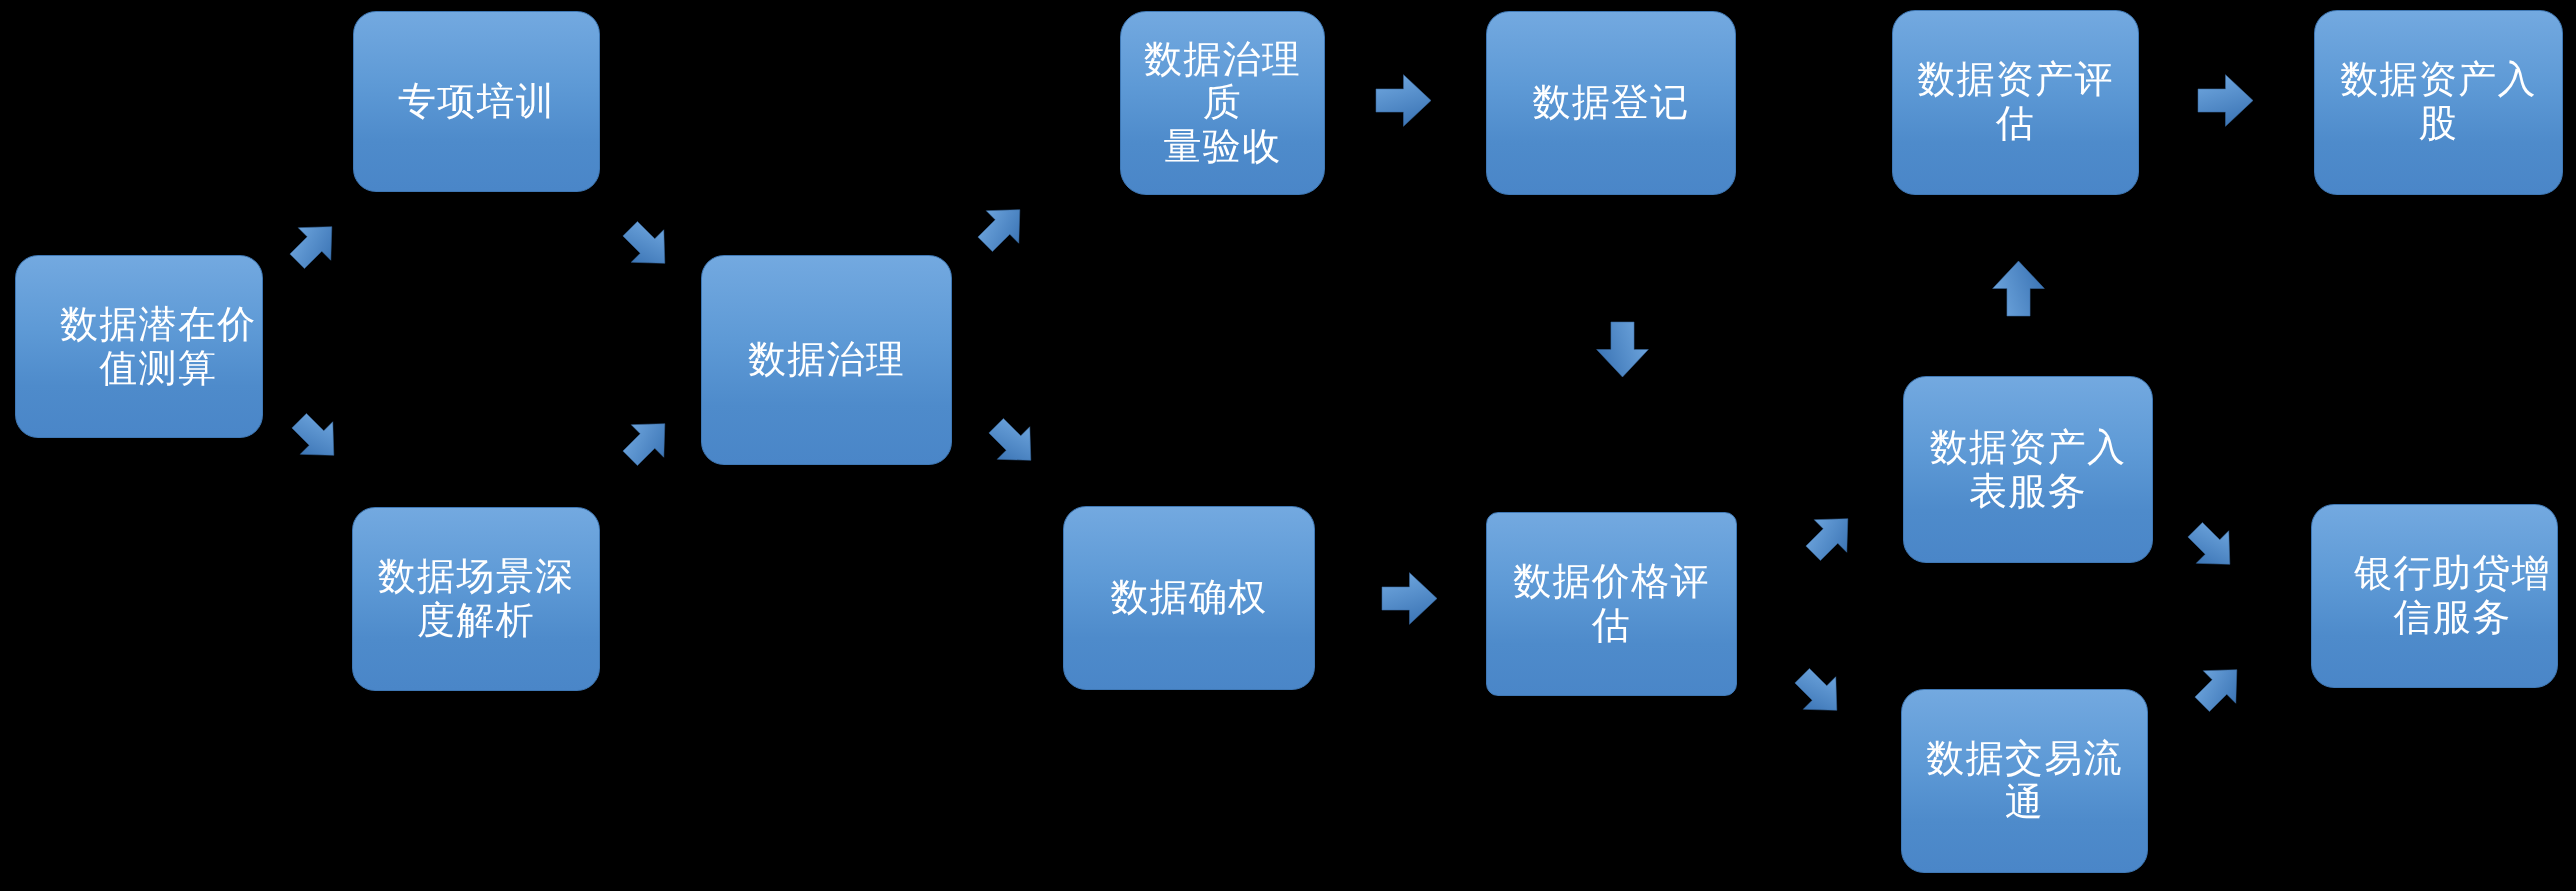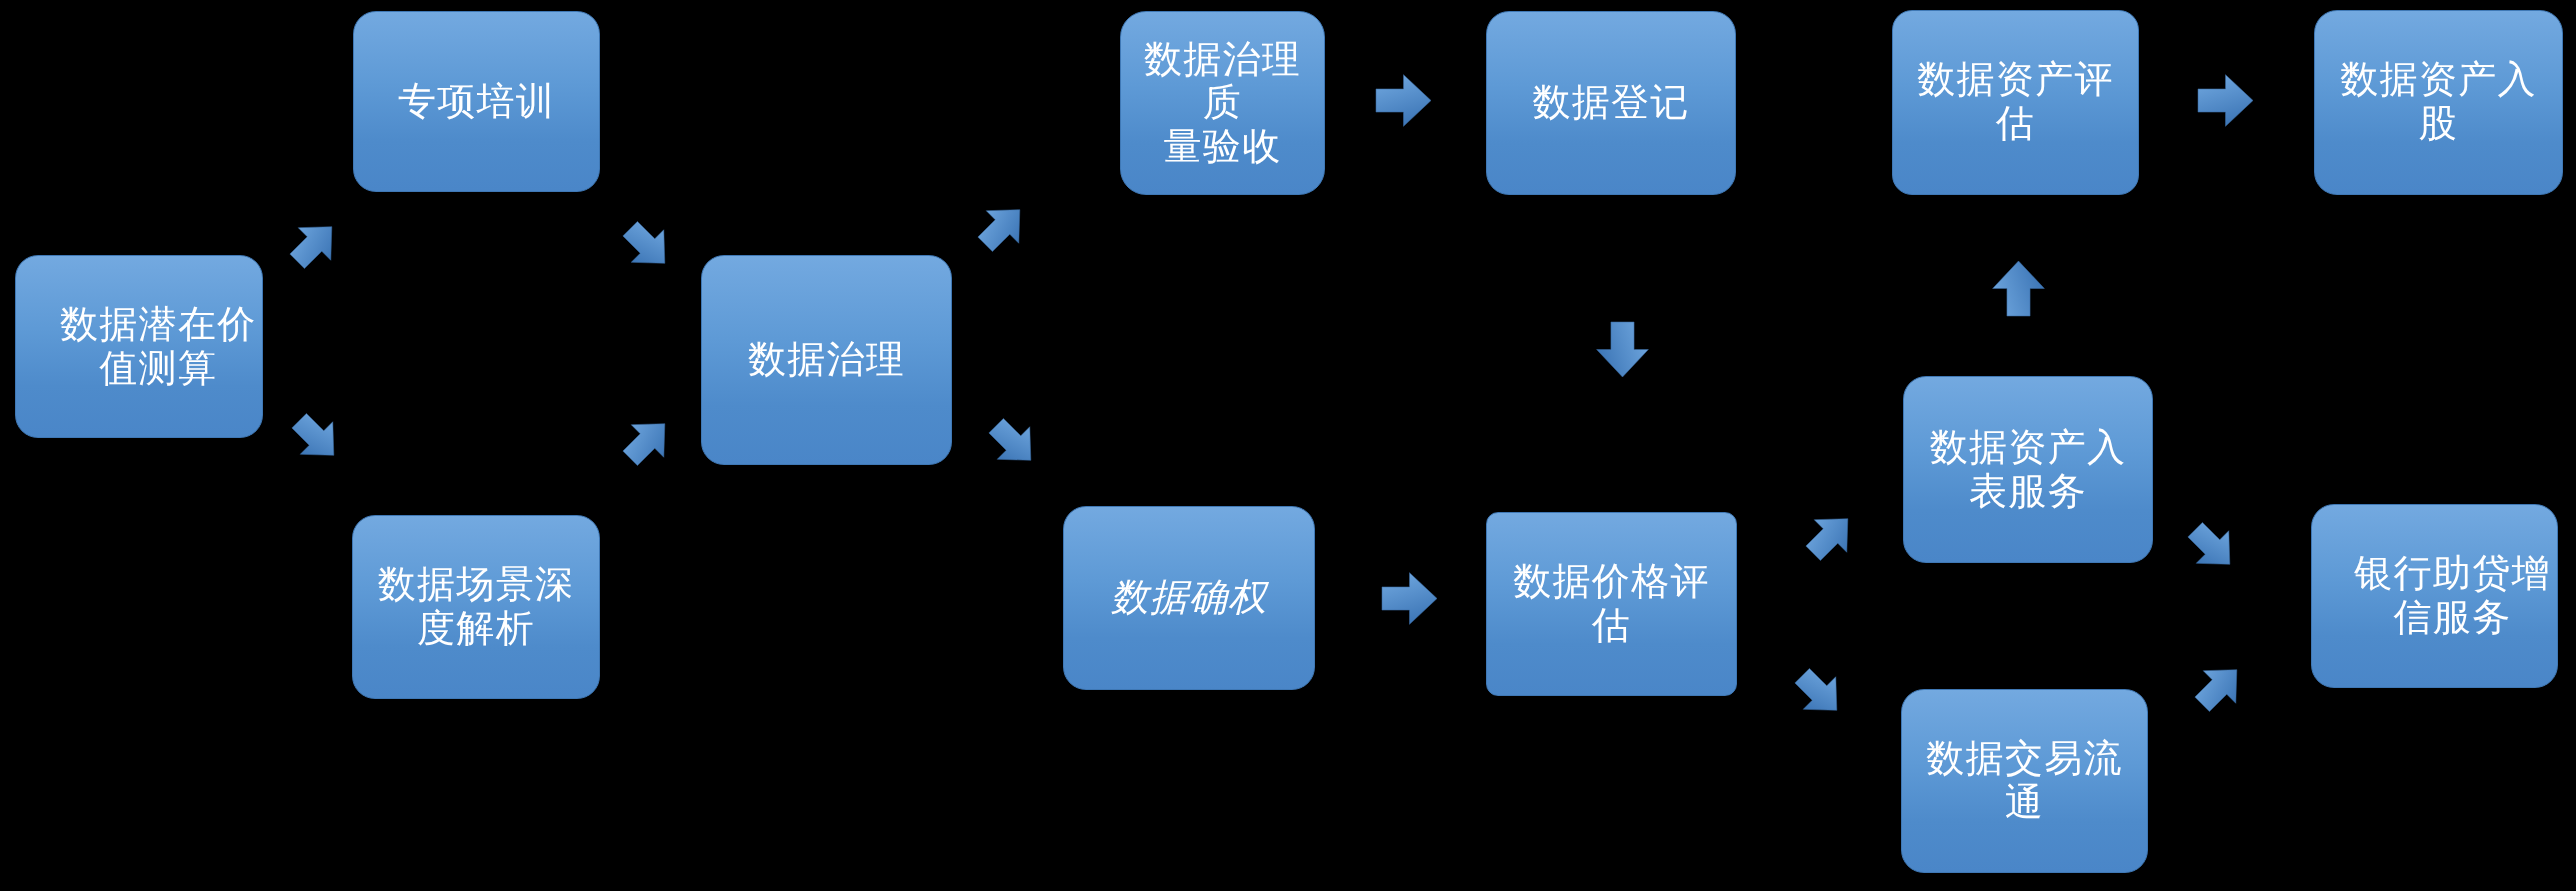--- a/index.html
+++ b/index.html
@@ -58,42 +58,42 @@
       </linearGradient>
     </defs>
   </svg>
 <div class="flow-node" style="left: 14.5px; top: 255px; width: 248px; height: 183px; justify-content: flex-end;">
       <span class="label">数据潜在价
 值测算</span>
     </div>
     <div class="flow-node" style="left: 353px; top: 11.3px; width: 247px; height: 181px;">
       <span class="label">专项培训</span>
     </div>
-    <div class="flow-node" style="left: 352px; top: 507px; width: 248px; height: 184px; margin-top: 8px;">
+    <div class="flow-node" style="left: 352px; top: 507px; width: 248px; height: 184px;">
       <span class="label">数据场景深
 度解析</span>
     </div>
     <div class="flow-node" style="left: 701px; top: 255px; width: 251px; height: 210px;">
       <span class="label">数据治理</span>
     </div>
     <div class="flow-node" style="left: 1120px; top: 11.3px; width: 205px; height: 184px; border-radius: 26px;">
       <span class="label">数据治理质
 量验收</span>
     </div>
     <div class="flow-node" style="left: 1486px; top: 11.3px; width: 250px; height: 184px;">
       <span class="label">数据登记</span>
     </div>
-    <div class="flow-node" style="left: 1063px; top: 506px; width: 252px; height: 184px; font-style: italic;">
+    <div class="flow-node" style="left: 1063px; top: 506px; width: 252px; height: 184px;">
       <span class="label">数据确权</span>
     </div>
     <div class="flow-node" style="left: 1486px; top: 512px; width: 251px; height: 184px; border-radius: 12px;">
       <span class="label">数据价格评
 估</span>
     </div>
-    <div class="flow-node" style="left: 1892px; top: 9.5px; width: 247px; height: 185px; border-radius: 20px;">
+    <div class="flow-node" style="left: 1892px; top: 9.5px; width: 247px; height: 185px;">
       <span class="label">数据资产评
 估</span>
     </div>
     <div class="flow-node" style="left: 2314px; top: 9.5px; width: 249px; height: 185px;">
       <span class="label">数据资产入
 股</span>
     </div>
     <div class="flow-node" style="left: 1903px; top: 376px; width: 250px; height: 187px;">
       <span class="label">数据资产入
 表服务</span>

